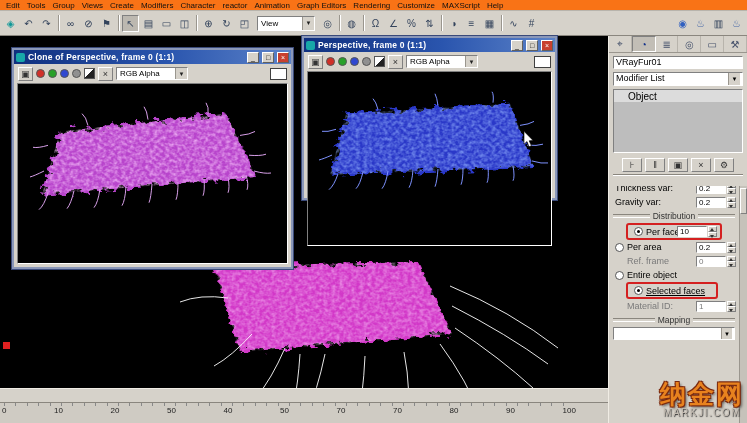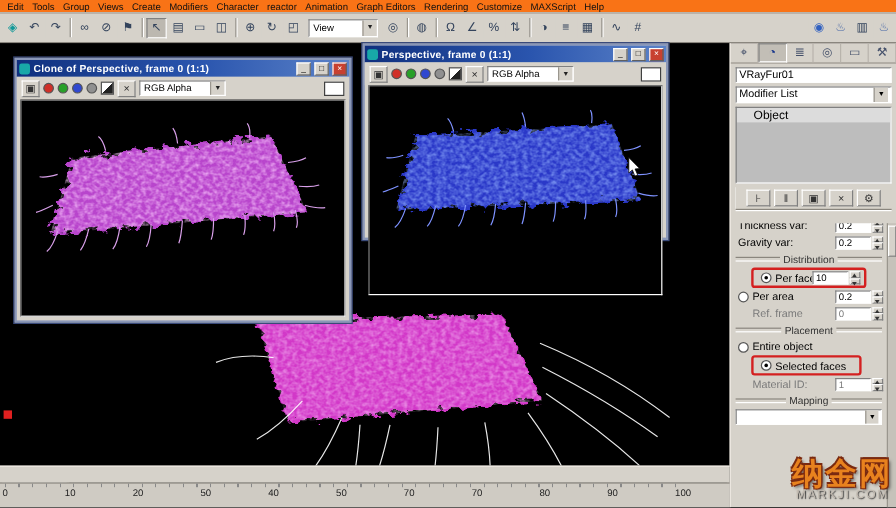--- a/index.html
+++ b/index.html
@@ -236,29 +236,26 @@
           </span>
       </div>
       <div class="prow" data-name="ref-frame-row">
         <span class="lbl dim" style="margin-left:12px;" data-name="ref-frame-label">Ref. frame</span>
         <span class="nfield dim" data-name="ref-frame-field">0</span>
         <span class="spin" data-name="ref-frame-spinner">
             <i class="up"></i>
             <i class="dn"></i>
           </span>
       </div>
-      <div class="psep" data-name="placement-section-header">
-        <span data-name="placement-section-label">Placement</span>
-      </div>
       <div class="prow" data-name="entire-object-row">
         <span class="radio" data-name="entire-object-radio"></span>
         <span class="lbl" data-name="entire-object-label">Entire object</span>
       </div>
       <div class="hlbox small" data-name="selected-faces-annotation-box">
-        <div class="prow" style="height:13px;" data-name="selected-faces-row">
+        <div class="prow" style="height:13px;text-decoration:underline;" data-name="selected-faces-row">
           <span class="radio on" data-name="selected-faces-radio"></span>
           <span class="lbl" data-name="selected-faces-label">Selected faces</span>
         </div>
       </div>
       <div class="prow" data-name="material-id-row">
         <span class="lbl dim" style="margin-left:12px;" data-name="material-id-label">Material ID:</span>
         <span class="nfield dim" data-name="material-id-field">1</span>
         <span class="spin" data-name="material-id-spinner">
             <i class="up"></i>
             <i class="dn"></i>

